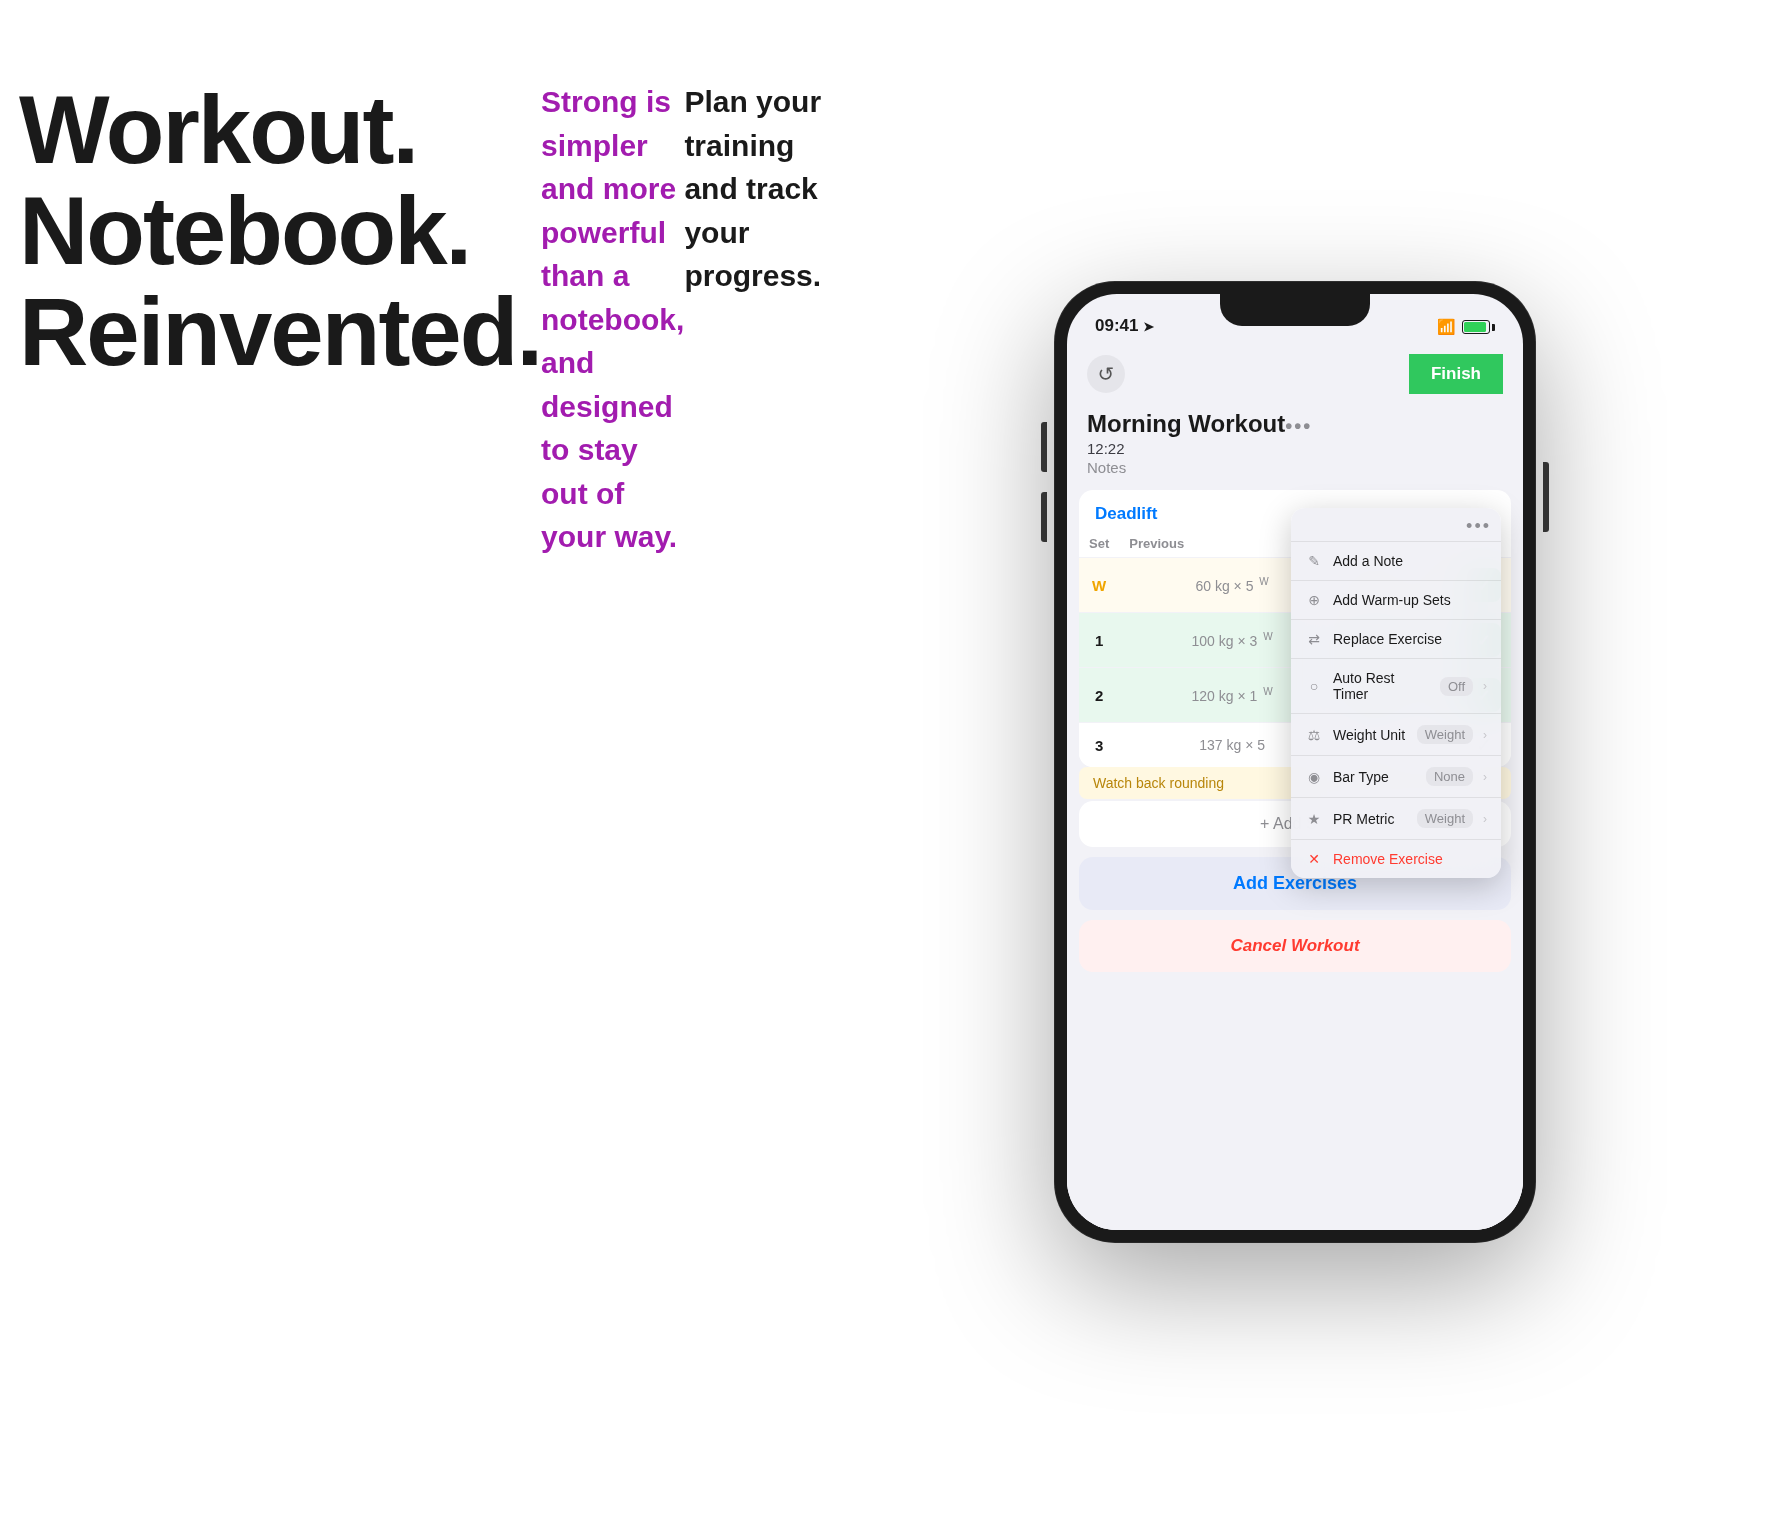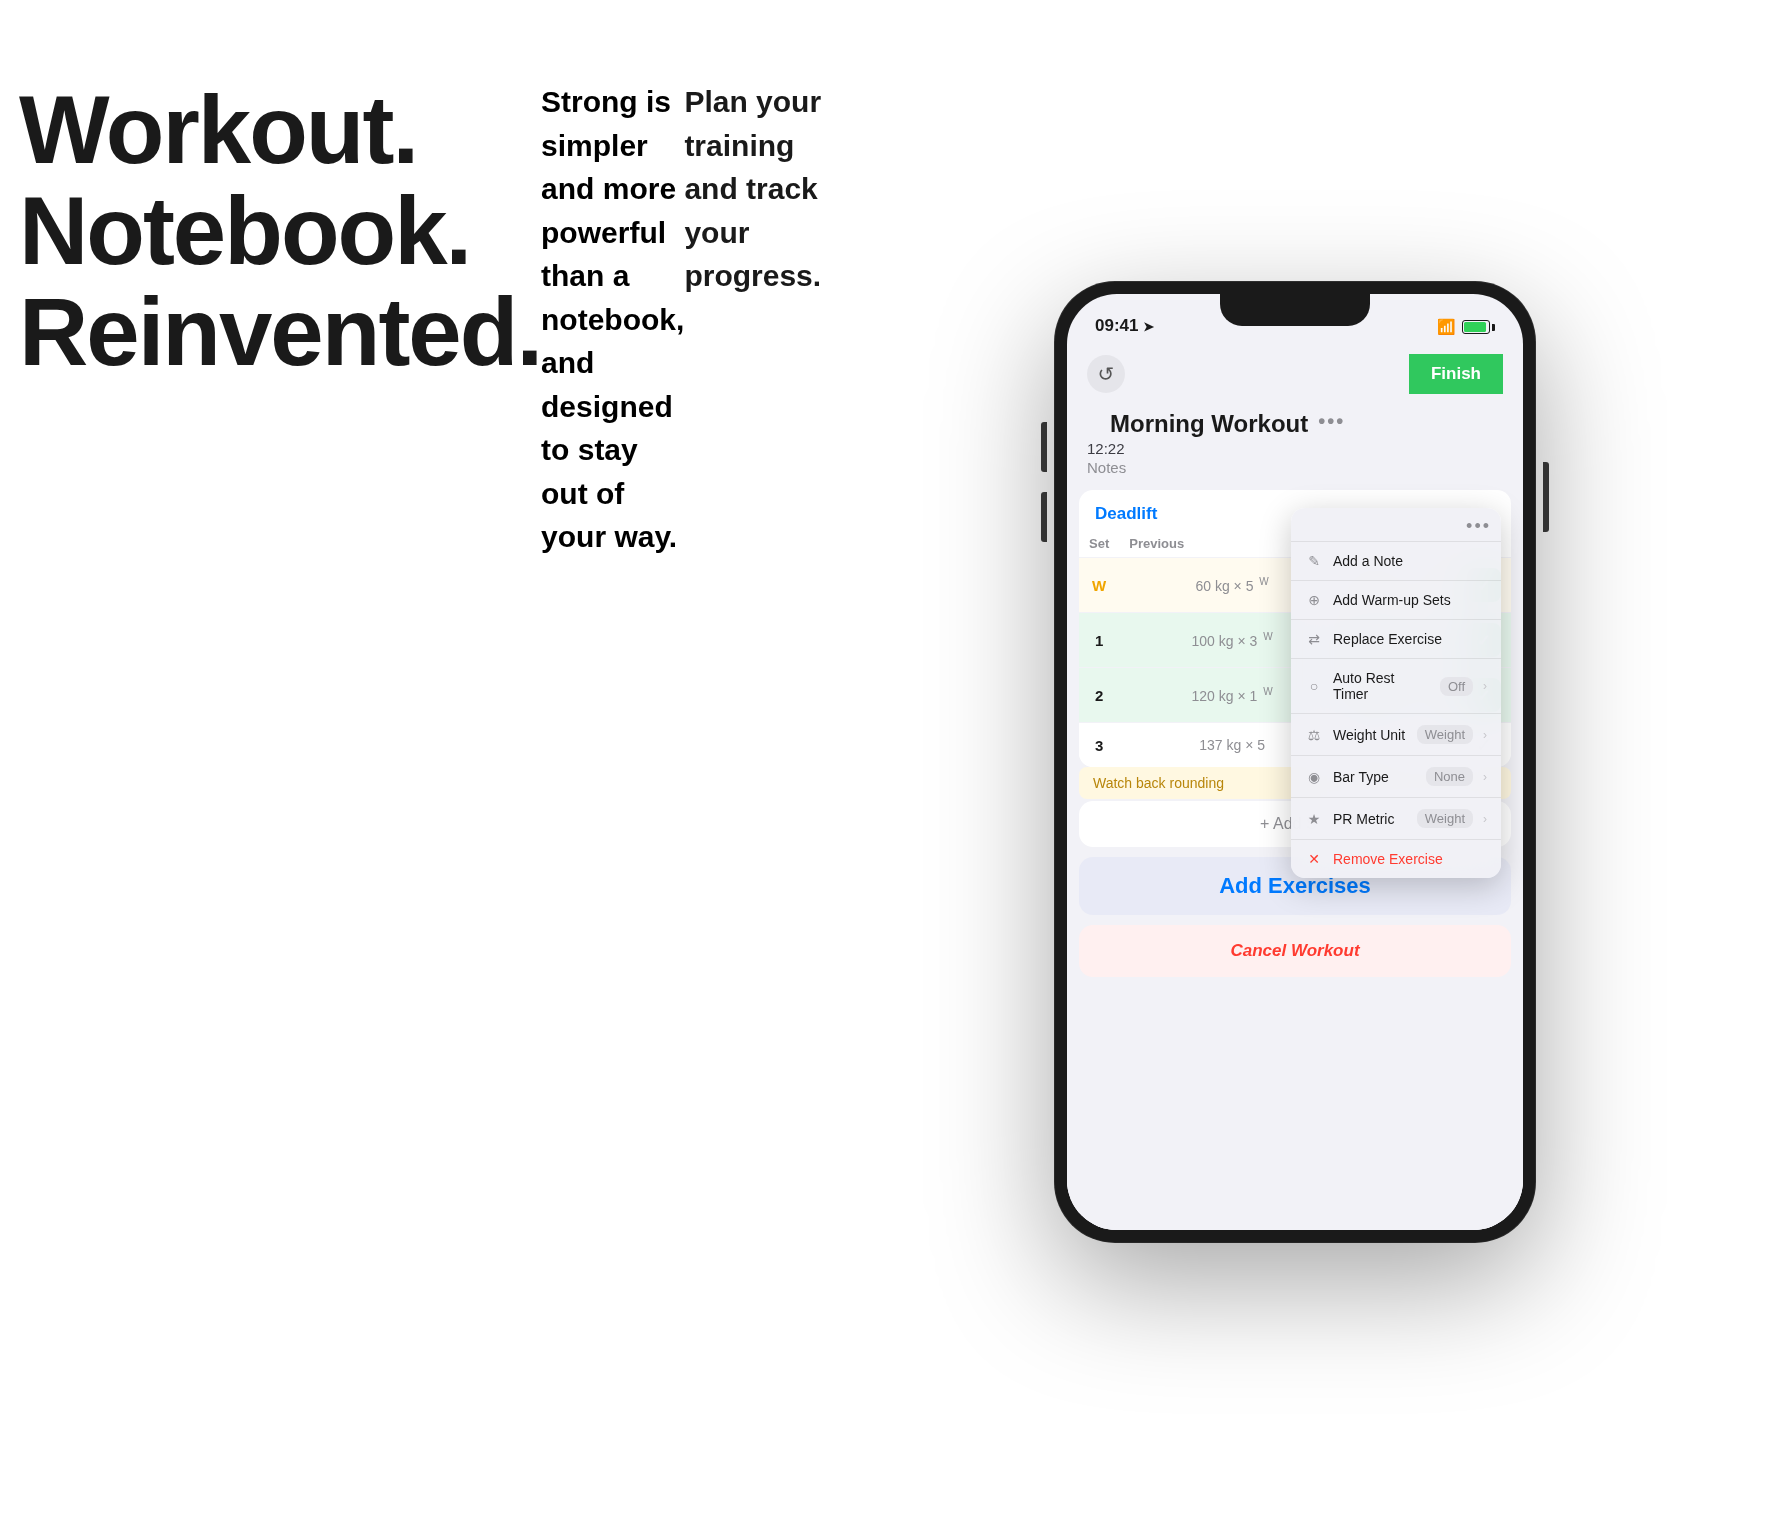--- a/index.html
+++ b/index.html
@@ -26,21 +26,21 @@
       font-size: 96px;
       font-weight: 800;
       line-height: 1.05;
       color: #1a1a1a;
       letter-spacing: -2px;
       margin-bottom: 48px;
     }
     .sub-text {
       font-size: 30px;
       font-weight: 700;
-      color: #000000;
+      color: #a21caf;
       line-height: 1.45;
       margin-bottom: 40px;
       max-width: 600px;
     }
     .sub-text2 {
       font-size: 30px;
       font-weight: 700;
       color: #1a1a1a;
       line-height: 1.45;
       max-width: 550px;
@@ -176,23 +176,21 @@
       border-radius: 0;
     }
 
     
     .workout-header {
       padding: 6px 20px 4px;
       background: #f2f2f7;
     }
     .workout-title-row {
       display: flex;
-      align-items: flex-start;
-      gap: 10px;
-      margin-left: 23px;
+      align-items: flex-end;
     }
     .workout-title {
       font-size: 24px;
       font-weight: 800;
       color: #1a1a1a;
     }
     .more-dots {
       font-size: 20px;
       color: #8e8e93;
       letter-spacing: 2px;
@@ -316,21 +314,21 @@
 
     
     .add-exercises-btn {
       margin: 10px 12px 0;
       background: #e8eaf6;
       border-radius: 14px;
       padding: 16px;
       text-align: center;
     }
     .add-exercises-label {
-      font-size: 22px;
+      font-size: 18px;
       font-weight: 600;
       color: #007aff;
     }
 
     
     .cancel-workout-btn {
       margin: 10px 12px 14px;
       background: #fff0f0;
       border-radius: 14px;
       padding: 16px;

